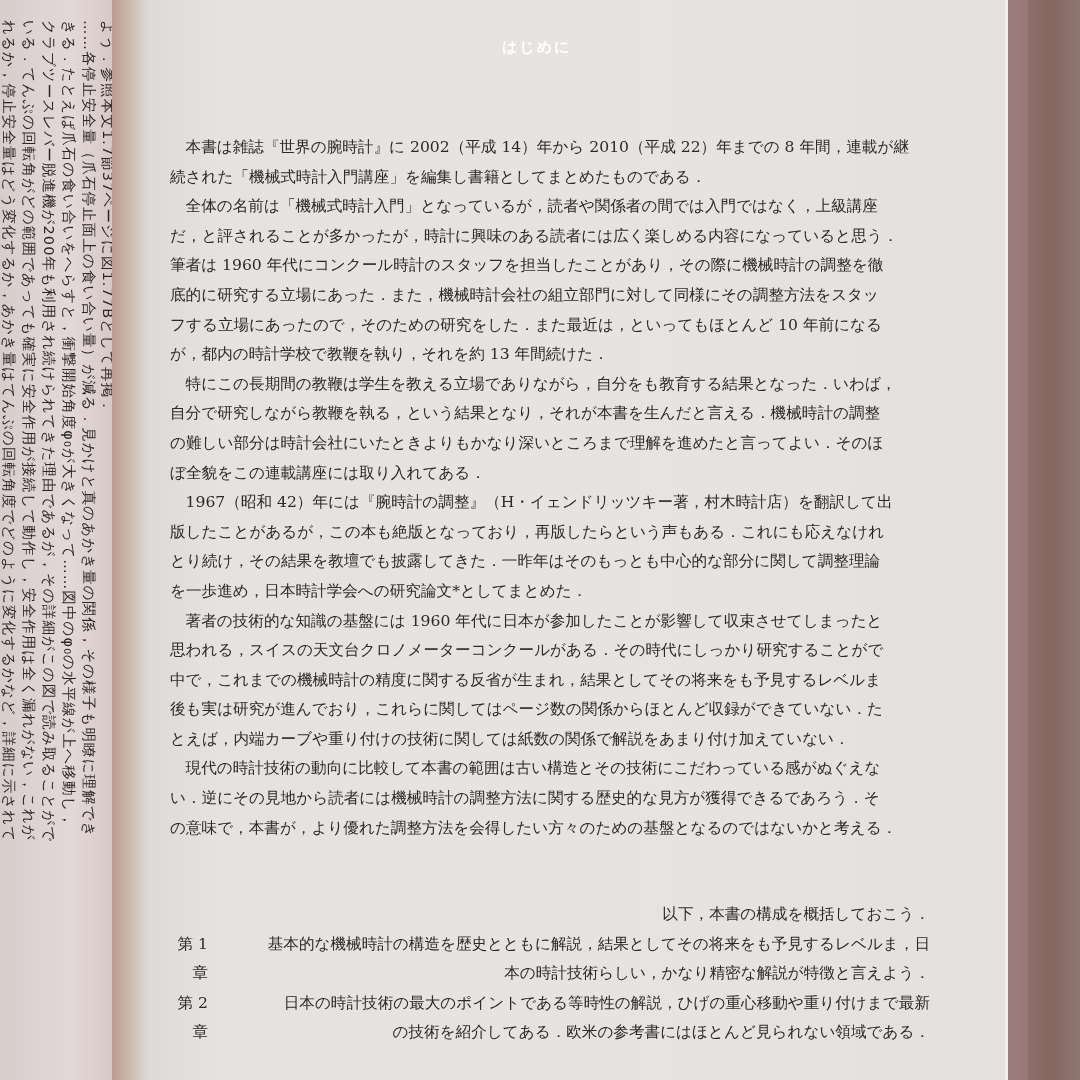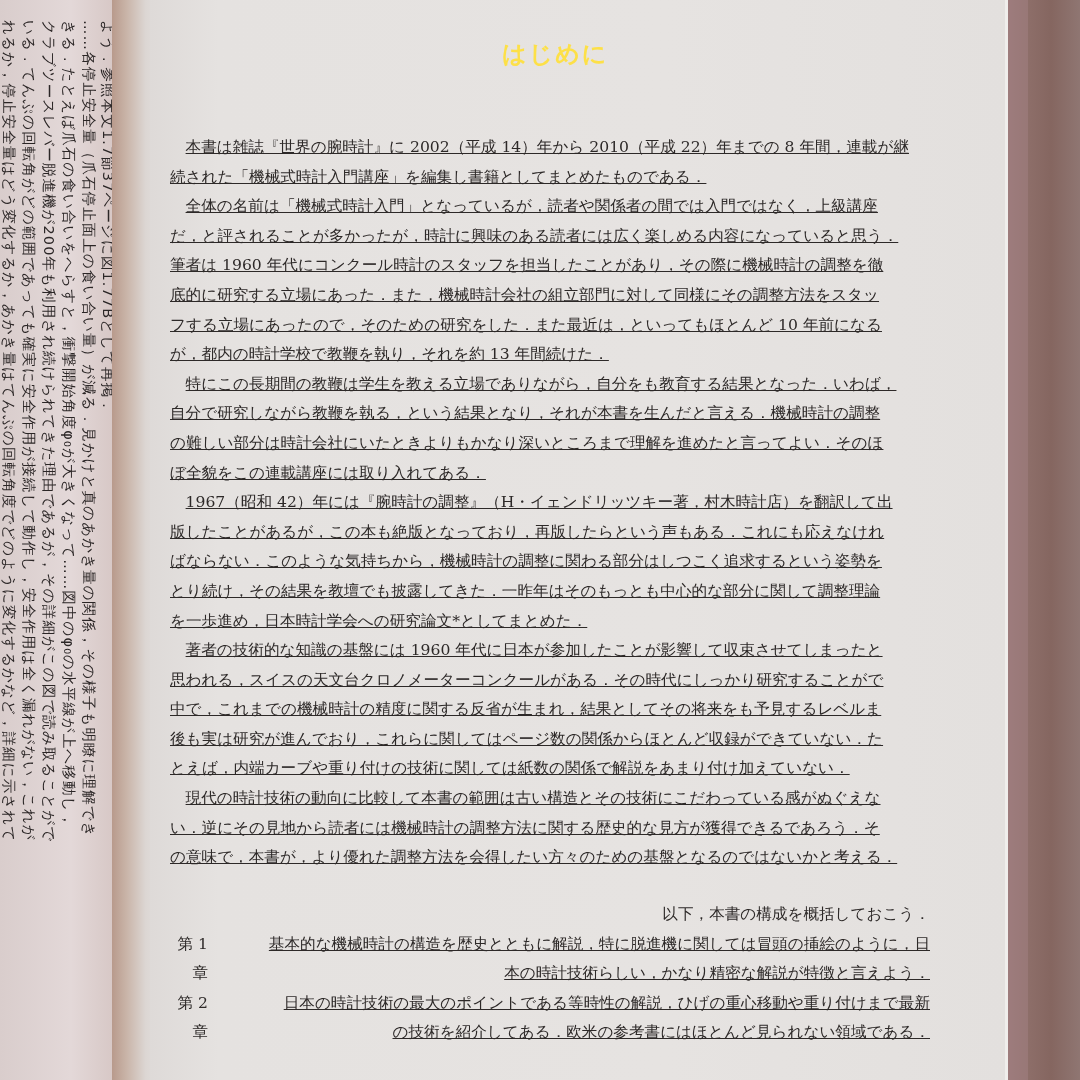--- a/index.html
+++ b/index.html
@@ -7,23 +7,23 @@
   .left-page{position:absolute;left:0;top:0;width:118px;height:1080px;background:linear-gradient(90deg,#d9cdcc 0%,#e3d8d8 60%,#d6c6c4 100%);}
   .gutter{position:absolute;left:112px;top:0;width:48px;height:1080px;background:linear-gradient(90deg,#b89a8c 0%,#c9b4a8 30%,#dcd6d3 70%,#e2dfdd 100%);}
   .right-page{position:absolute;left:150px;top:0;width:858px;height:1080px;background:linear-gradient(90deg,#dedad8 0%,#e5e2e0 8%,#e6e3e1 60%,#e3e0de 100%);}
   .edge{position:absolute;left:1005px;top:0;width:3px;height:1080px;background:#f0eeec;}
   .cover{position:absolute;left:1008px;top:0;width:72px;height:1080px;background:linear-gradient(90deg,#9a7878 0%,#8e6f6a 25%,#856660 60%,#8f7672 100%);}
   .cover-strip{position:absolute;left:1008px;top:0;width:20px;height:1080px;background:#a07f80;opacity:.6;}
 
   .rot-wrap{position:absolute;left:0;top:0;width:1080px;height:118px;transform-origin:0 0;transform:translate(118px,0) rotate(90deg);}
   .rot-line{position:absolute;left:20px;white-space:nowrap;font-family:"DejaVu Sans","Liberation Sans",sans-serif;font-size:14.5px;color:#2b2626;letter-spacing:1.1px;}
 
-  .title{position:absolute;left:502px;top:38px;font-family:"DejaVu Sans","Liberation Sans",sans-serif;font-size:24px;font-weight:bold;color:#fde047;letter-spacing:2px;}
+  .title{position:absolute;left:502px;top:38px;font-family:"DejaVu Sans","Liberation Sans",sans-serif;font-size:15px;font-weight:bold;color:#ffffff;letter-spacing:2px;}
   .para{position:absolute;left:170px;width:752px;font-size:15.6px;line-height:29.6px;color:#2d2928;text-align:justify;}
-  .line{display:block;white-space:nowrap;text-decoration:underline;}
+  .line{display:block;white-space:nowrap;}
   .chap{position:absolute;left:160px;width:770px;font-size:15.6px;line-height:29.6px;color:#2d2928;text-align:right;}
   .chap-row{display:flex;}
   .chap-num{width:48px;flex:none;}
   .chap-text{flex:1;}
 </style>
 </head>
 <body>
 
 <div class="left-page"></div>
 <div class="rot-wrap">
@@ -50,39 +50,38 @@
   <span class="line">筆者は 1960 年代にコンクール時計のスタッフを担当したことがあり，その際に機械時計の調整を徹</span>
   <span class="line">底的に研究する立場にあった．また，機械時計会社の組立部門に対して同様にその調整方法をスタッ</span>
   <span class="line">フする立場にあったので，そのための研究をした．また最近は，といってもほとんど 10 年前になる</span>
   <span class="line">が，都内の時計学校で教鞭を執り，それを約 13 年間続けた．</span>
   <span class="line" style="text-indent:1em">特にこの長期間の教鞭は学生を教える立場でありながら，自分をも教育する結果となった．いわば，</span>
   <span class="line">自分で研究しながら教鞭を執る，という結果となり，それが本書を生んだと言える．機械時計の調整</span>
   <span class="line">の難しい部分は時計会社にいたときよりもかなり深いところまで理解を進めたと言ってよい．そのほ</span>
   <span class="line">ぼ全貌をこの連載講座には取り入れてある．</span>
   <span class="line" style="text-indent:1em">1967（昭和 42）年には『腕時計の調整』（H・イェンドリッツキー著，村木時計店）を翻訳して出</span>
   <span class="line">版したことがあるが，この本も絶版となっており，再版したらという声もある．これにも応えなけれ</span>
-  <span class="line">ばならない．このような気持ちから，機械時計の調整に関わる部分はしつこく追求するという姿勢を</span>
   <span class="line">とり続け，その結果を教壇でも披露してきた．一昨年はそのもっとも中心的な部分に関して調整理論</span>
   <span class="line">を一歩進め，日本時計学会への研究論文*としてまとめた．</span>
   <span class="line" style="text-indent:1em">著者の技術的な知識の基盤には 1960 年代に日本が参加したことが影響して収束させてしまったと</span>
   <span class="line">思われる，スイスの天文台クロノメーターコンクールがある．その時代にしっかり研究することがで</span>
   <span class="line">中で，これまでの機械時計の精度に関する反省が生まれ，結果としてその将来をも予見するレベルま</span>
   <span class="line">後も実は研究が進んでおり，これらに関してはページ数の関係からほとんど収録ができていない．た</span>
   <span class="line">とえば，内端カーブや重り付けの技術に関しては紙数の関係で解説をあまり付け加えていない．</span>
   <span class="line" style="text-indent:1em">現代の時計技術の動向に比較して本書の範囲は古い構造とその技術にこだわっている感がぬぐえな</span>
   <span class="line">い．逆にその見地から読者には機械時計の調整方法に関する歴史的な見方が獲得できるであろう．そ</span>
   <span class="line">の意味で，本書が，より優れた調整方法を会得したい方々のための基盤となるのではないかと考える．</span>
 </div>
 
 <div class="chap" style="top:900px">
   <div style="padding-left:17px">以下，本書の構成を概括しておこう．</div>
   <div class="chap-row">
     <div class="chap-num">第 1 章</div>
     <div class="chap-text">
-      <span class="line">基本的な機械時計の構造を歴史とともに解説，特に脱進機に関しては冒頭の挿絵のように，日</span>
+      <span class="line">基本的な機械時計の構造を歴史とともに解説，結果としてその将来をも予見するレベルま，日</span>
       <span class="line">本の時計技術らしい，かなり精密な解説が特徴と言えよう．</span>
     </div>
   </div>
   <div class="chap-row">
     <div class="chap-num">第 2 章</div>
     <div class="chap-text">
       <span class="line">日本の時計技術の最大のポイントである等時性の解説，ひげの重心移動や重り付けまで最新</span>
       <span class="line">の技術を紹介してある．欧米の参考書にはほとんど見られない領域である．</span>
     </div>
   </div>

